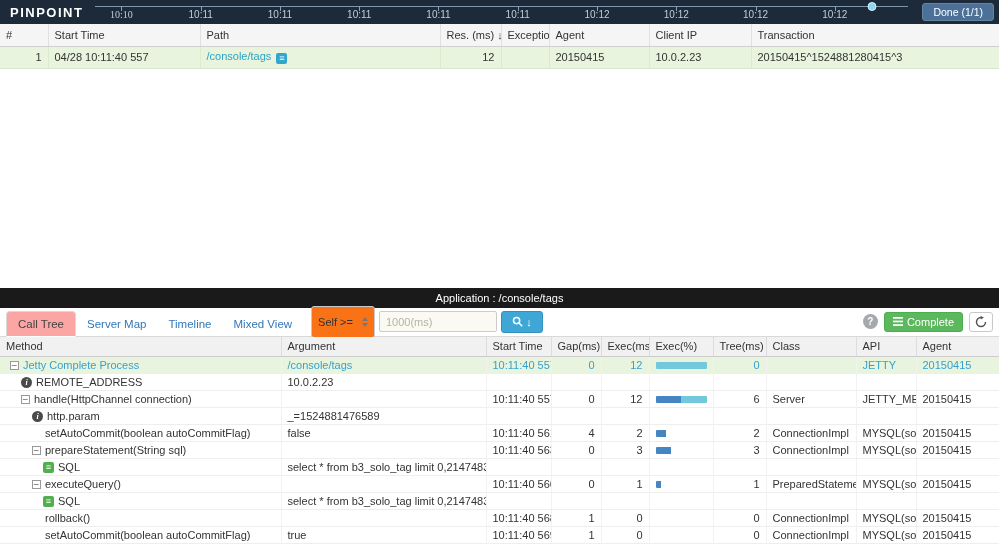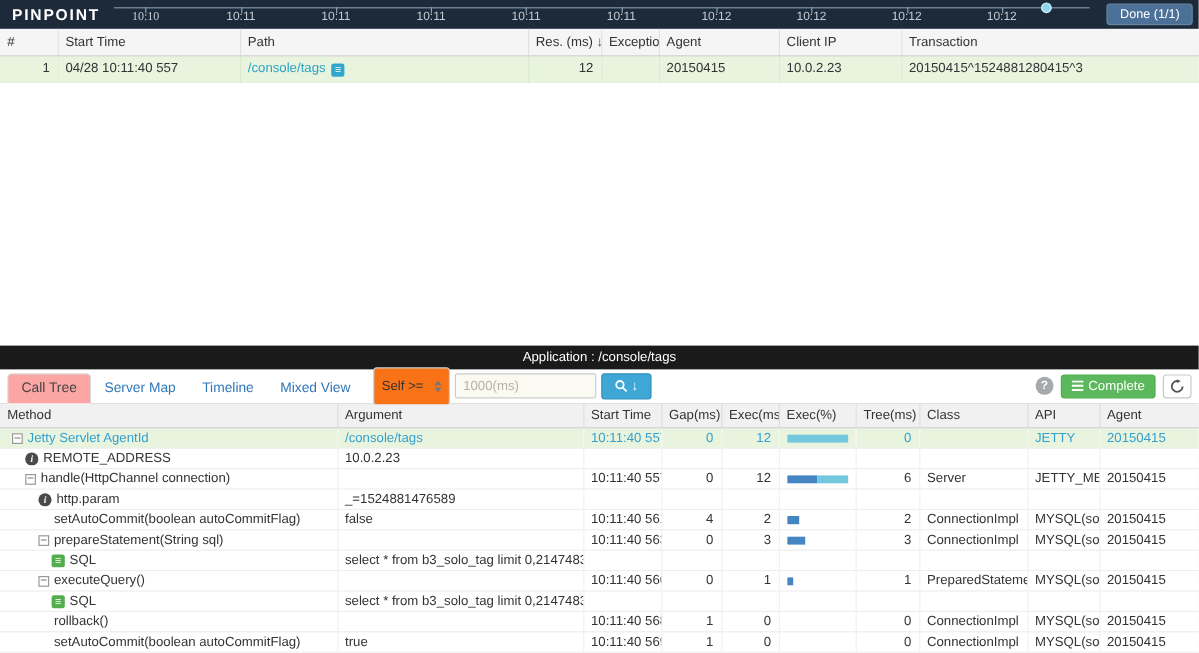--- a/index.html
+++ b/index.html
@@ -213,21 +213,21 @@
         <th>Class</th>
         <th>API</th>
         <th>Agent</th>
       </tr>
     </thead>
   <tbody>
       <tr class="sel">
         <td>
           <div class="tree" style="padding-left: 4px;">
             <span class="exp">−</span>
-            <span>Jetty Servlet AgentId</span>
+            <span>Jetty Complete Process</span>
           </div>
         </td>
         <td><span class="blue">/console/tags</span></td>
         <td>10:11:40 557</td>
         <td class="r">0</td>
         <td class="r">12</td>
         <td>
           <div class="bar">
             <i class="bar-rest" style="width: 60px;"></i>
           </div>

